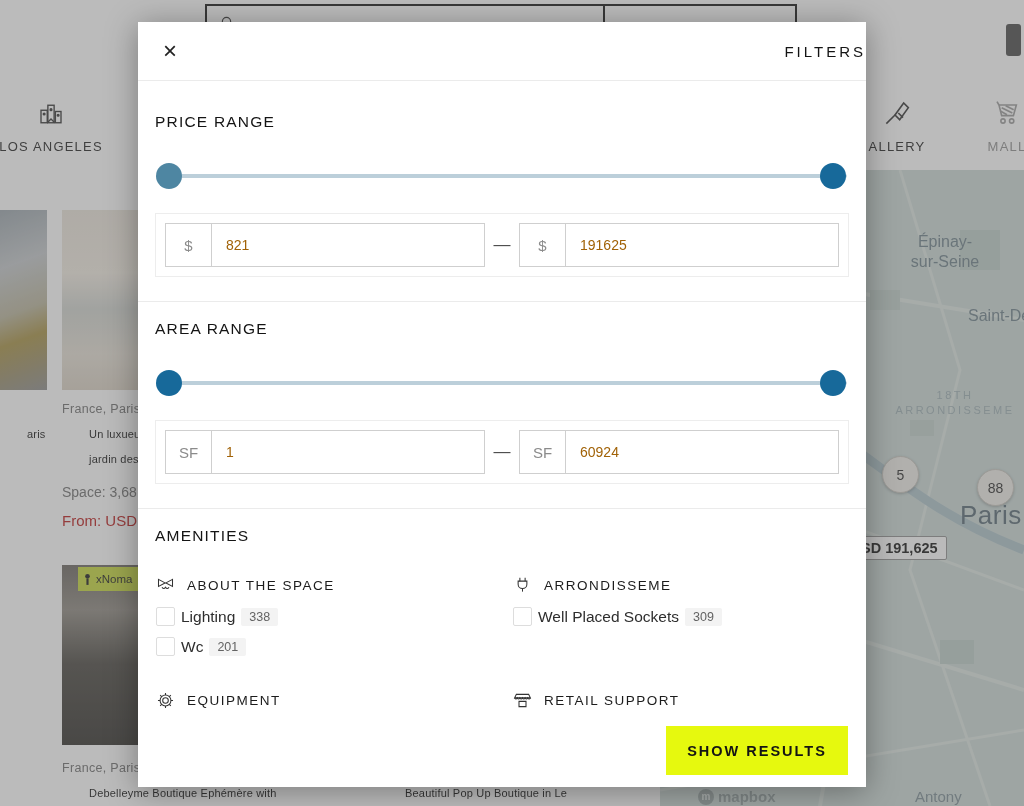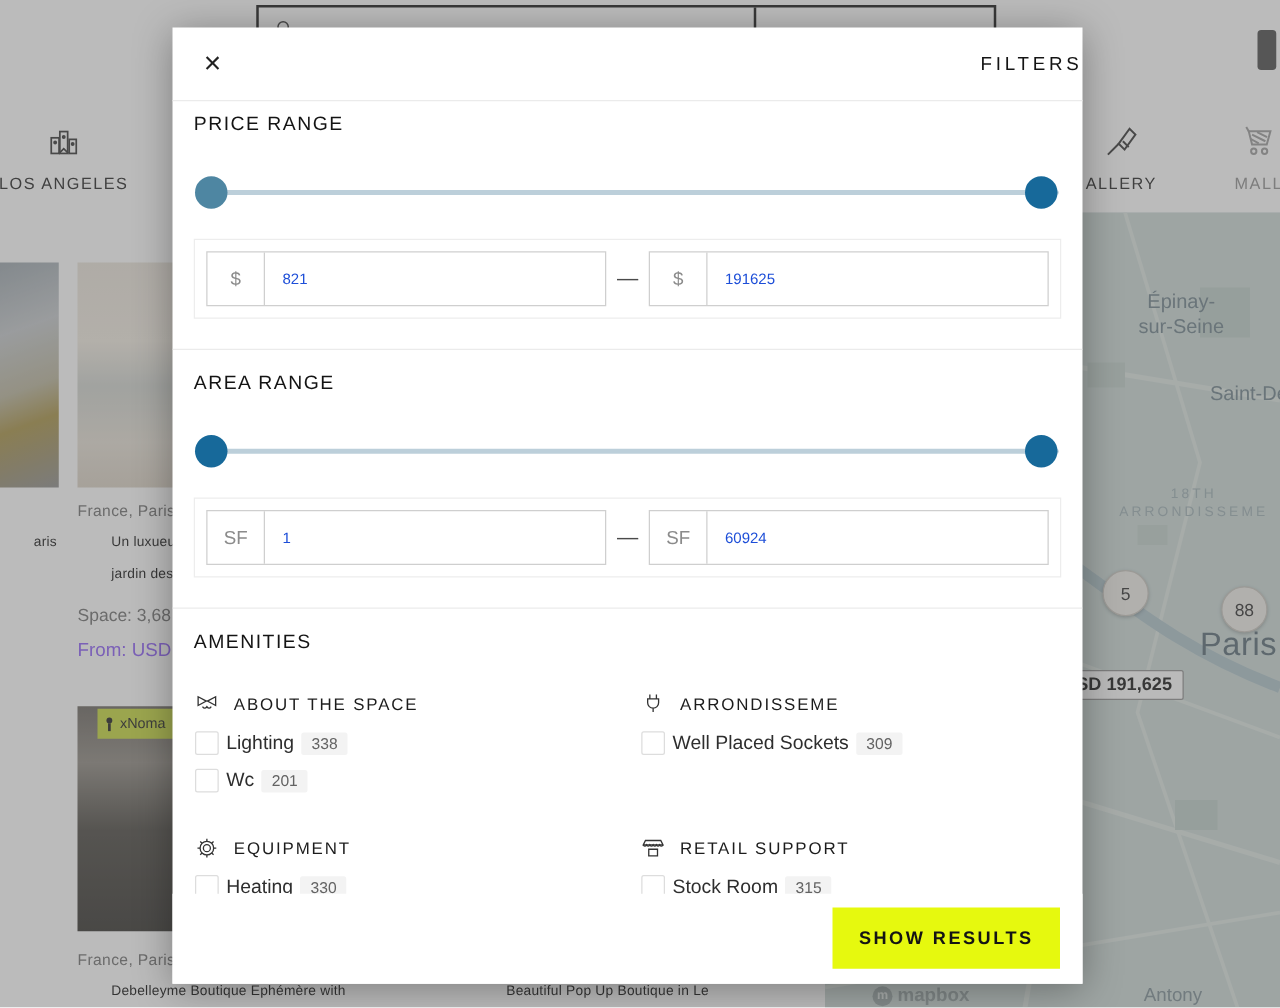--- a/index.html
+++ b/index.html
@@ -30,21 +30,21 @@
     background:linear-gradient(180deg,#e8e2d8 0%,#efe9df 35%,#cfd2cd 55%,#e3ddd2 80%,#d8cfc2 100%); }
   .thumb3 { position:absolute; left:62px; top:565px; width:78px; height:180px;
     background:linear-gradient(180deg,#6b6660 0%,#8d8880 25%,#4a4741 55%,#33312d 100%); }
   .xnoma-badge { position:absolute; left:16px; top:2px; width:64px; height:24px;
     background:#c4d63c; display:flex; align-items:center; gap:4px; padding-left:5px;
     font-size:11.5px; color:#1c1c1c; }
 
   .bg-loc { position:absolute; font-size:12.5px; color:#6f6f6f; letter-spacing:.3px; }
   .bg-title { position:absolute; font-size:11px; color:#111; letter-spacing:.2px; white-space:nowrap; cursor:pointer;padding-left:27px; }
   .bg-meta { position:absolute; font-size:14px; color:#6f6f6f; }
-  .bg-meta2 { position:absolute; font-size:15px; color:#8b5cf6; }
+  .bg-meta2 { position:absolute; font-size:15px; color:#b91c1c; }
 
   
   .map { position:absolute; left:660px; top:170px; width:364px; height:636px;
     background:#c9d6d3; overflow:hidden; }
   .map-label { position:absolute; color:#6e8089; font-size:16px; text-align:center; line-height:20px; }
   .map-district { position:absolute; color:#9cadb1; font-size:11px; letter-spacing:2.5px; text-align:center; line-height:15px; }
   .map-city { position:absolute; color:#586a74; font-size:26px; letter-spacing:.5px; }
   .map-town { position:absolute; color:#7b8c92; font-size:15px; }
   .map-marker { position:absolute; width:37px; height:37px; border-radius:50%;
     background:#eceae5; border:1px solid #c6c3bc; box-shadow:0 1px 3px rgba(0,0,0,.25);
@@ -62,39 +62,39 @@
   
   .modal { position:absolute; left:138px; top:22px; width:728px; height:765px; background:#fff;
     z-index:10; box-shadow:0 4px 30px rgba(0,0,0,.35); }
   .modal-header { height:59px; border-bottom:1px solid #ebebeb; position:relative; }
   .modal-close { position:absolute; left:16px; top:14px; font-size:24px; color:#222;
     width:32px; height:32px; text-align:center; line-height:30px; cursor:pointer; font-weight:300; }
   .modal-title { text-align:right; line-height:59px; font-size:15px; letter-spacing:3px; color:#141414; }
   .modal-body { position:absolute; top:59px; left:0; right:0; bottom:0; overflow:hidden; padding:0 17px; }
 
   .sec-heading { font-size:15.5px; letter-spacing:1.2px; color:#141414; }
-  .h-price { margin-top:10px; }
+  .h-price { margin-top:32px; }
   .h-area  { margin-top:18px; }
   .h-amen  { margin-top:18px; }
 
   .slider { position:relative; height:26px; margin-top:32px; }
   .slider .track { position:absolute; left:2px; right:2px; top:11px; height:4px;
     background:#bccfda; border-radius:2px; cursor:pointer; }
   .slider .handle { position:absolute; top:0; width:26px; height:26px; border-radius:50%; cursor:pointer; }
   .hl-teal { background:#4e86a2; }
   .hl-blue { background:#17699a; }
   .h-left  { left:1px; }
   .h-right { left:665px; }
 
   .inputs-row { margin-top:24px; border:1px solid #ededed; padding:9px; display:flex; align-items:center; }
   .input-box { width:320px; height:44px; border:1px solid #cfcfcf; display:flex; align-items:stretch; background:#fff; }
   .input-prefix { width:46px; border-right:1px solid #cfcfcf; display:flex; align-items:center;
     justify-content:center; font-size:15px; color:#8b8b8b; }
-  .input-box input { flex:1; border:none; outline:none; padding-left:14px; font-size:12px;
-    color:#1d4ed8; font-family:"Liberation Sans", sans-serif; min-width:0; background:transparent; }
+  .input-box input { flex:1; border:none; outline:none; padding-left:14px; font-size:14px;
+    color:#a16207; font-family:"Liberation Sans", sans-serif; min-width:0; background:transparent; }
   .input-dash { flex:1; text-align:center; color:#4a4a4a; font-size:17px; }
 
   .divider { height:1px; background:#ebebeb; margin:24px -17px 0; }
 
   .amen-grid { display:grid; grid-template-columns:357px 1fr; margin-top:30px; row-gap:34px; }
   .amen-group .g-head { display:flex; align-items:center; gap:11px; }
   .amen-group .g-title { font-size:13.5px; letter-spacing:1.5px; color:#1c1c1c; }
   .amen-item { display:flex; align-items:center; gap:6px; margin-top:11px; padding-left:1px; }
   .checkbox { width:19px; height:19px; border:1px solid #ddd; border-radius:2px; background:#fff;
     flex:none; cursor:pointer; }

